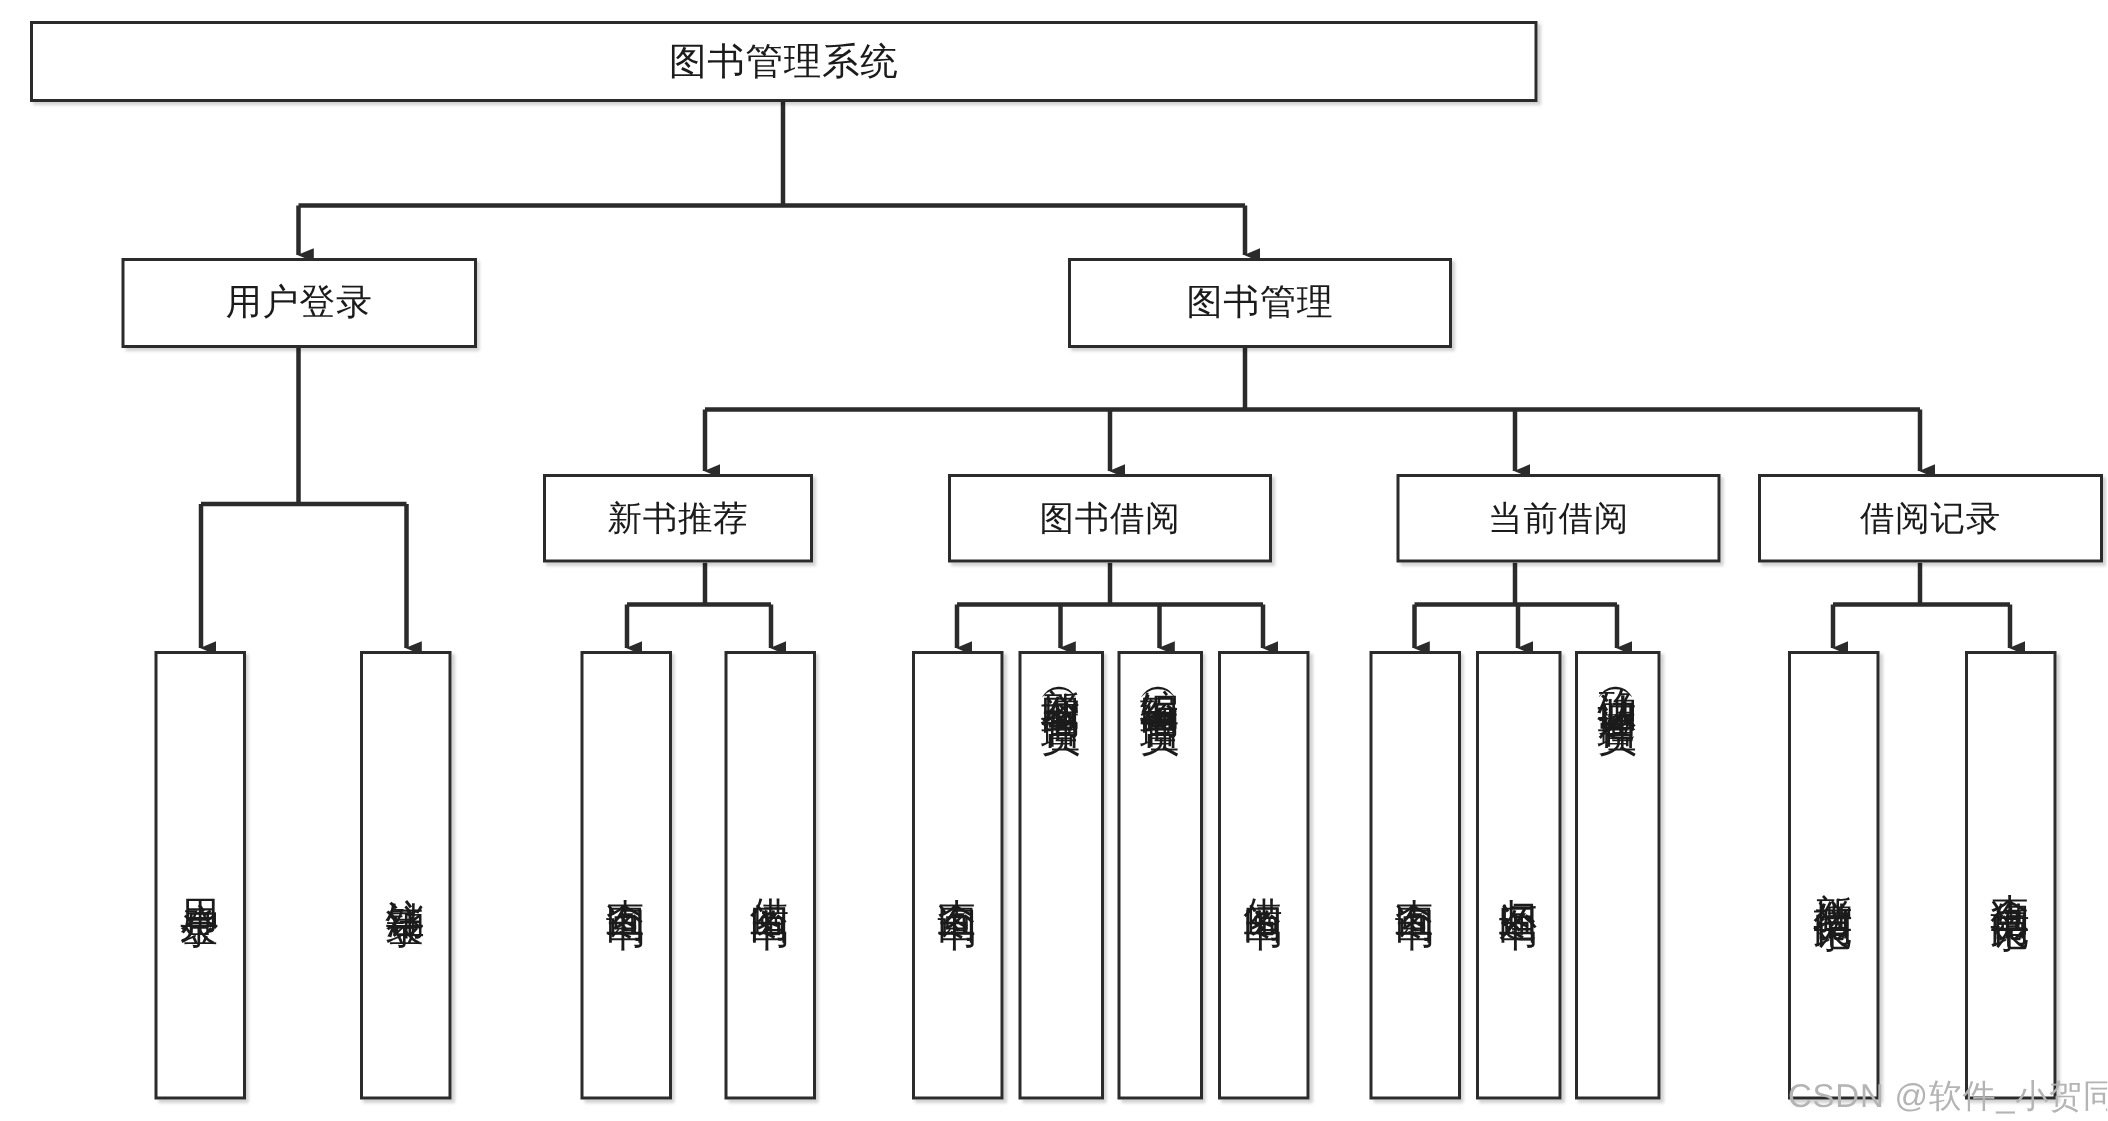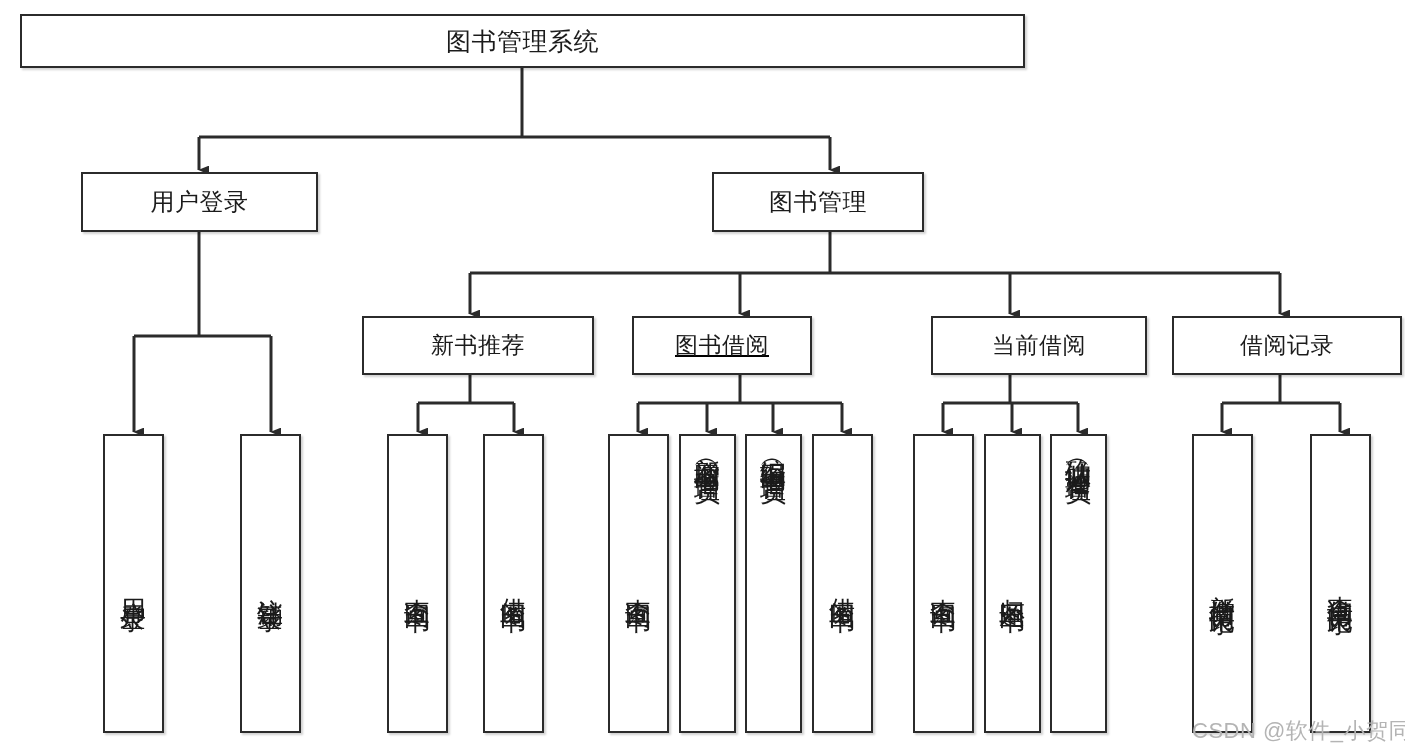--- a/index.html
+++ b/index.html
@@ -114,27 +114,27 @@
       </g>
   </svg>
 
   <div id="node-layer">
       <div class="node-box node-root" style="left: 20px; top: 14px; width: 1005px; height: 54px;">
         <span class="node-label">图书管理系统</span>
       </div>
       <div class="node-box node-l2" style="left: 81px; top: 172px; width: 237px; height: 60px;">
         <span class="node-label">用户登录</span>
       </div>
-      <div class="node-box node-l2" style="left: 712px; top: 172px; width: 212px; height: 60px;">
+      <div class="node-box node-l2" style="left: 712px; top: 172px; width: 256px; height: 60px;">
         <span class="node-label">图书管理</span>
       </div>
-      <div class="node-box node-l3" style="left: 362px; top: 316px; width: 232px; height: 59px;">
+      <div class="node-box node-l3" style="left: 362px; top: 316px; width: 180px; height: 59px;">
         <span class="node-label">新书推荐</span>
       </div>
-      <div class="node-box node-l3" style="left: 632px; top: 316px; width: 180px; height: 59px; text-decoration: underline;">
+      <div class="node-box node-l3" style="left: 632px; top: 316px; width: 216px; height: 59px;">
         <span class="node-label">图书借阅</span>
       </div>
       <div class="node-box node-l3" style="left: 902px; top: 316px; width: 216px; height: 59px; margin-left: 29px;">
         <span class="node-label">当前借阅</span>
       </div>
       <div class="node-box node-l3" style="left: 1172px; top: 316px; width: 230px; height: 59px;">
         <span class="node-label">借阅记录</span>
       </div>
       <div class="node-box node-leaf center-v" style="left: 103px; top: 434px; width: 61px; height: 299px;">
         <span class="node-label">用户登录</span>

